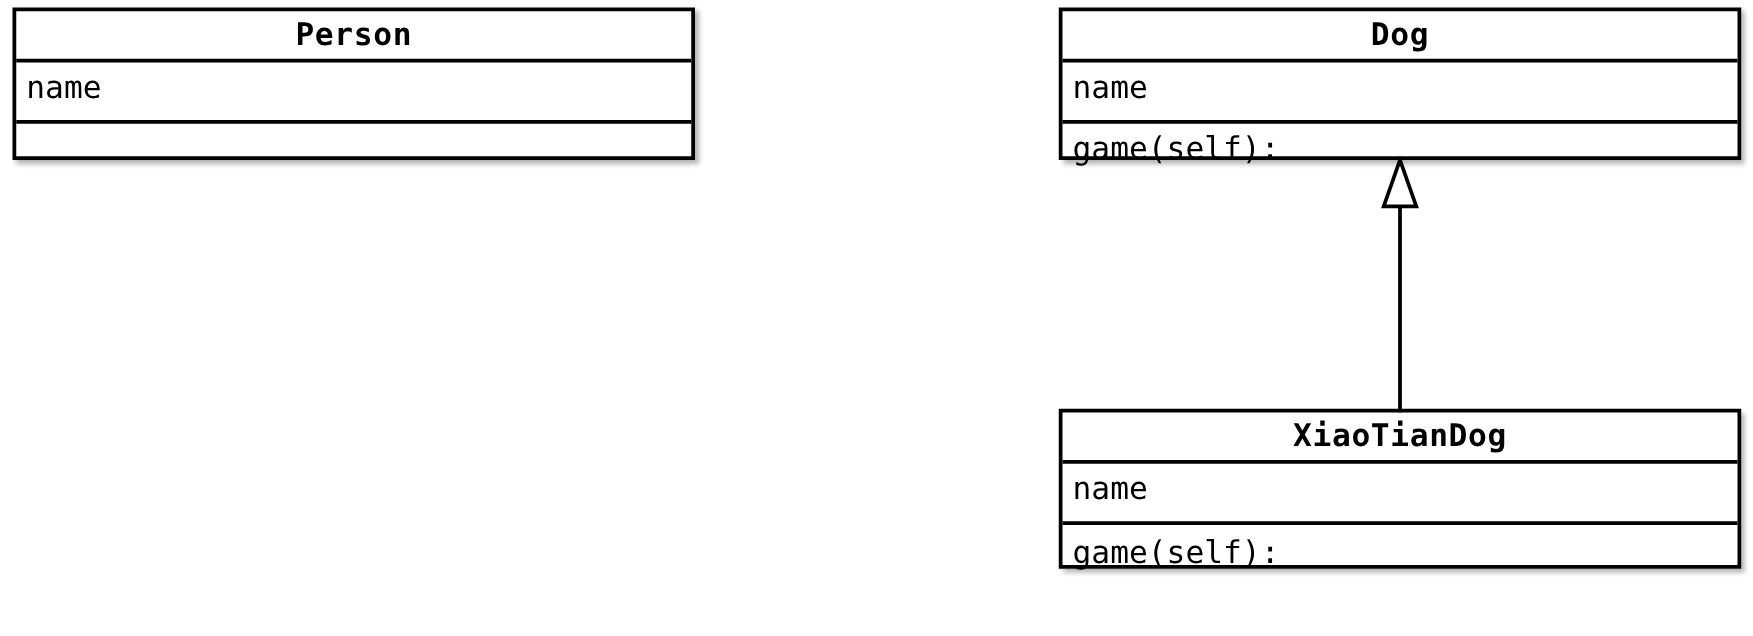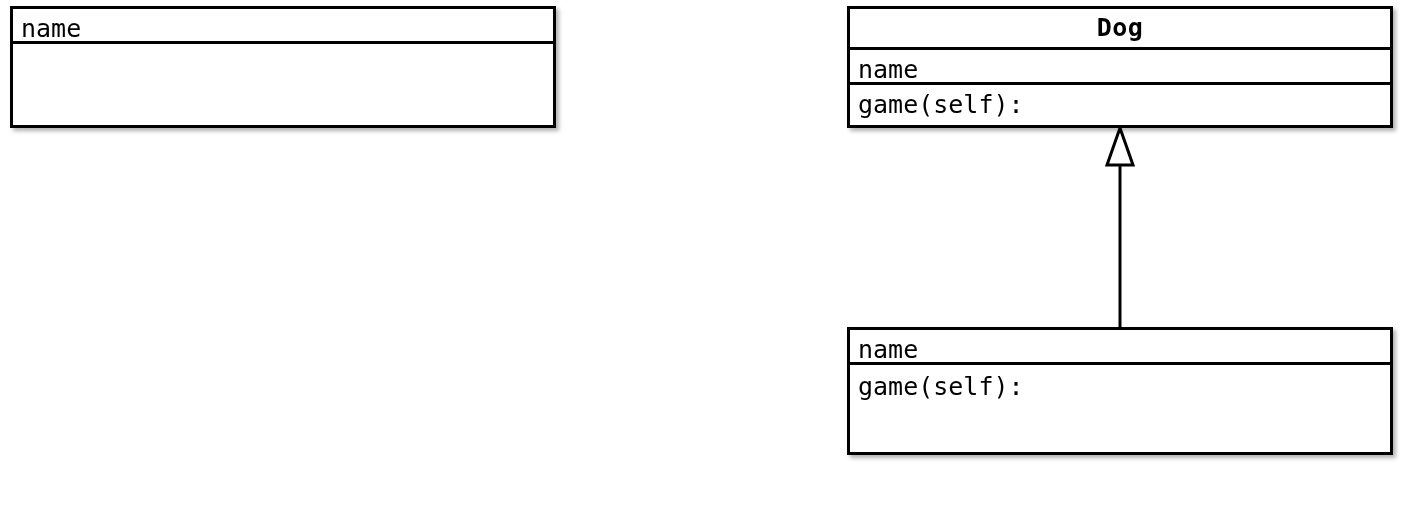--- a/index.html
+++ b/index.html
@@ -39,21 +39,21 @@
     line-height: 38px;
     height: 41px;
     border-bottom: 3px solid #000000;
     letter-spacing: 0.5px;
   }
   .uml-attr, .uml-method {
     font-weight: normal;
     text-align: left;
     font-size: 25px;
     line-height: 40px;
-    height: 35px;
+    height: 49px;
     padding-left: 8px;
   }
   .uml-attr {
     border-bottom: 3px solid #000000;
   }
   .uml-method {
     border-bottom: none;
   }
   .param-highlight {
     color: #b01030;
@@ -75,30 +75,32 @@
     height: 205px;
     overflow: visible;
   }
 </style>
 </head>
 <body>
 
 <div id="canvas">
 
   <div class="uml-class" id="box-person">
+    <div class="uml-row uml-title">Person</div>
     <div class="uml-row uml-attr">name</div>
   </div>
 
   <div class="uml-class" id="box-dog">
     <div class="uml-row uml-title">Dog</div>
     <div class="uml-row uml-attr">name</div>
     <div class="uml-row uml-method">game(self):</div>
   </div>
 
   <div class="uml-class" id="box-xiaotiandog">
+    <div class="uml-row uml-title">XiaoTianDog</div>
     <div class="uml-row uml-attr">name</div>
     <div class="uml-row uml-method">game(self):</div>
   </div>
 
   <div id="inheritance-connector">
     <svg width="60" height="205" viewBox="0 0 60 205">
 
       <line x1="30" y1="205" x2="30" y2="40" stroke="#000000" stroke-width="3"></line>
 
       <polygon points="30,3 43,40 17,40" fill="#ffffff" stroke="#000000" stroke-width="3" stroke-linejoin="miter"></polygon>

